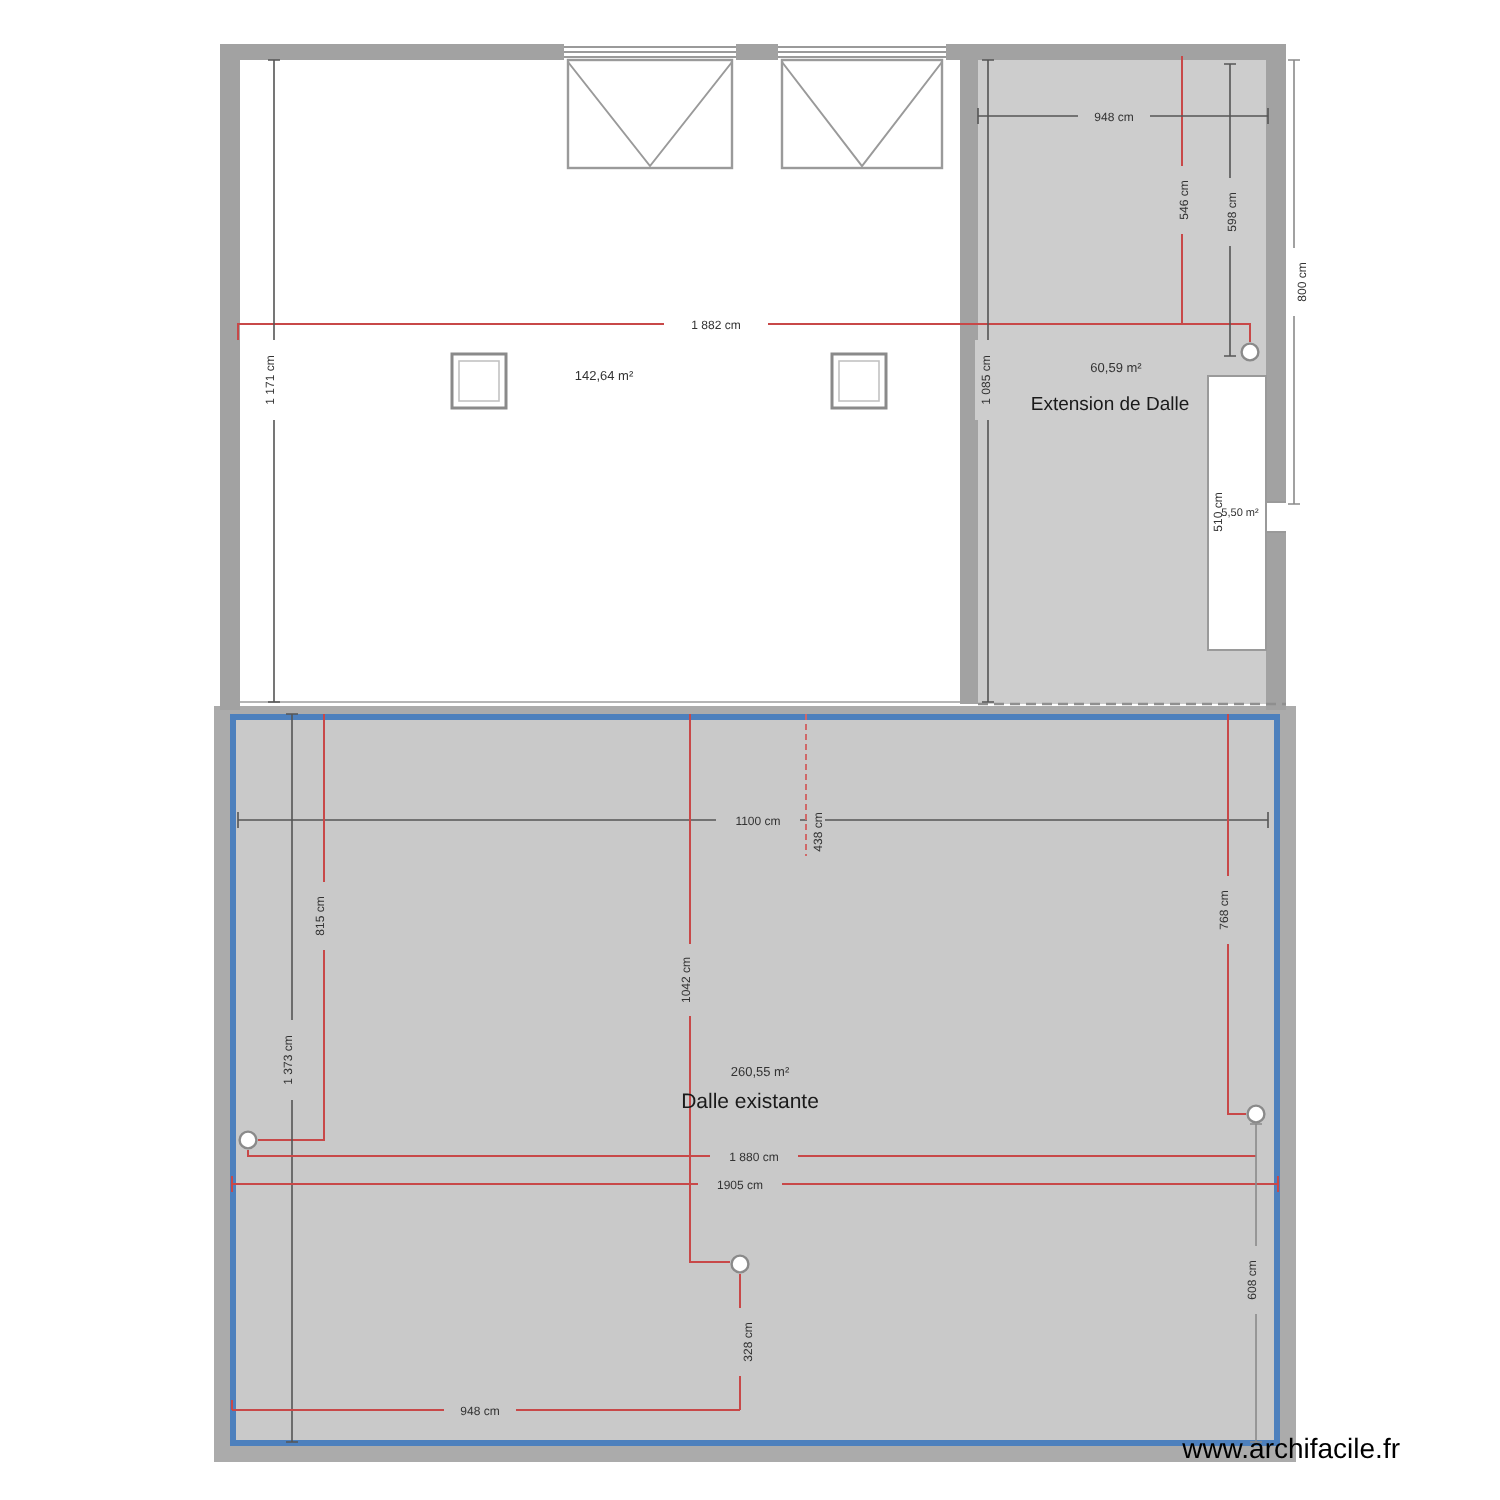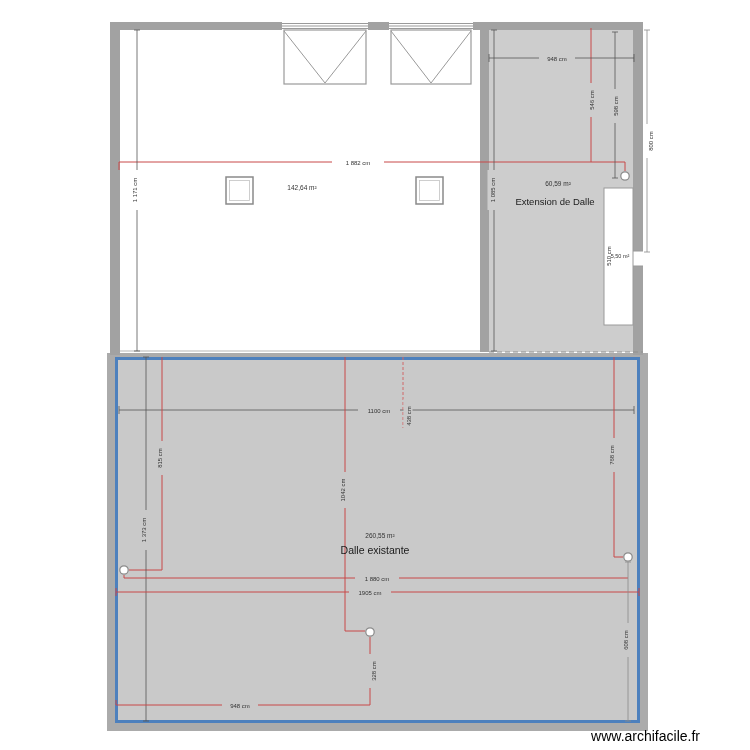--- a/index.html
+++ b/index.html
@@ -13,21 +13,21 @@
   .wall{fill:#a2a2a2;}
   .blackdim{stroke:#555;stroke-width:0.8;fill:none;}
   .graydim{stroke:#8a8a8a;stroke-width:0.8;fill:none;}
   .reddim{stroke:#c84848;stroke-width:1;fill:none;}
   .reddim-light{stroke:#d06868;stroke-width:1;fill:none;}
   .bgW{fill:#ffffff;}
   .bgG{fill:#cdcdcd;}
   .bgD{fill:#c9c9c9;}
   .node{fill:#fff;stroke:#8a8a8a;stroke-width:1.2;}
   .doorline{stroke:#9a9a9a;stroke-width:1;fill:none;}
-  .watermark{position:absolute;right:50px;bottom:6px;font-size:14px;color:#000;text-decoration:none;cursor:pointer;}
+  .watermark{position:absolute;right:50px;bottom:18px;font-size:14px;color:#000;text-decoration:none;cursor:pointer;}
 </style>
 </head>
 <body>
 
 <div class="canvas">
 <svg width="750" height="750" viewBox="0 0 750 750">
 
   <rect x="489" y="30" width="154" height="322" fill="#cdcdcd"></rect>
   <rect x="120" y="30" width="360" height="321" fill="#ffffff"></rect>
   <line x1="120" y1="351" x2="480" y2="351" stroke="#b5b5b5" stroke-width="1"></line>

